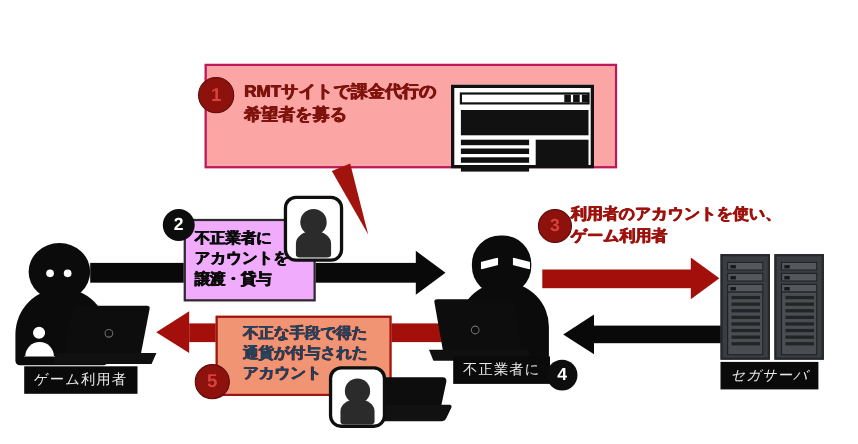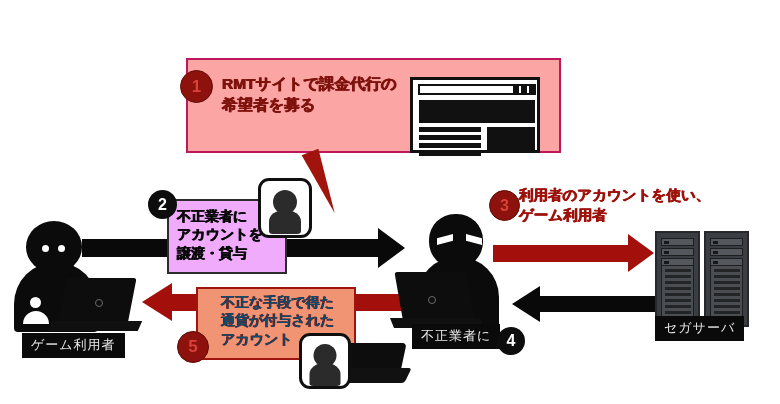--- a/index.html
+++ b/index.html
@@ -228,21 +228,21 @@
   .nameplate {
     background: #0a0a0a;
     color: #e8e8e8;
     font-size: 13px;
     padding: 3px 9px 4px 9px;
     letter-spacing: 1px;
     white-space: nowrap;
   }
   #label-user   { left: 22px;  top: 333px; font-family: Liberation Serif, serif; }
   #label-hacker { left: 412px; top: 324px; }
-  #label-server { left: 655px; top: 316px; }
+  #label-server { left: 655px; top: 329px; font-style: italic; }
 
   
   .fig { position: absolute; }
 
   
   .avatar {
     background: #ffffff;
     border: 3px solid #0f0f0f;
     border-radius: 11px;
     box-sizing: border-box;

